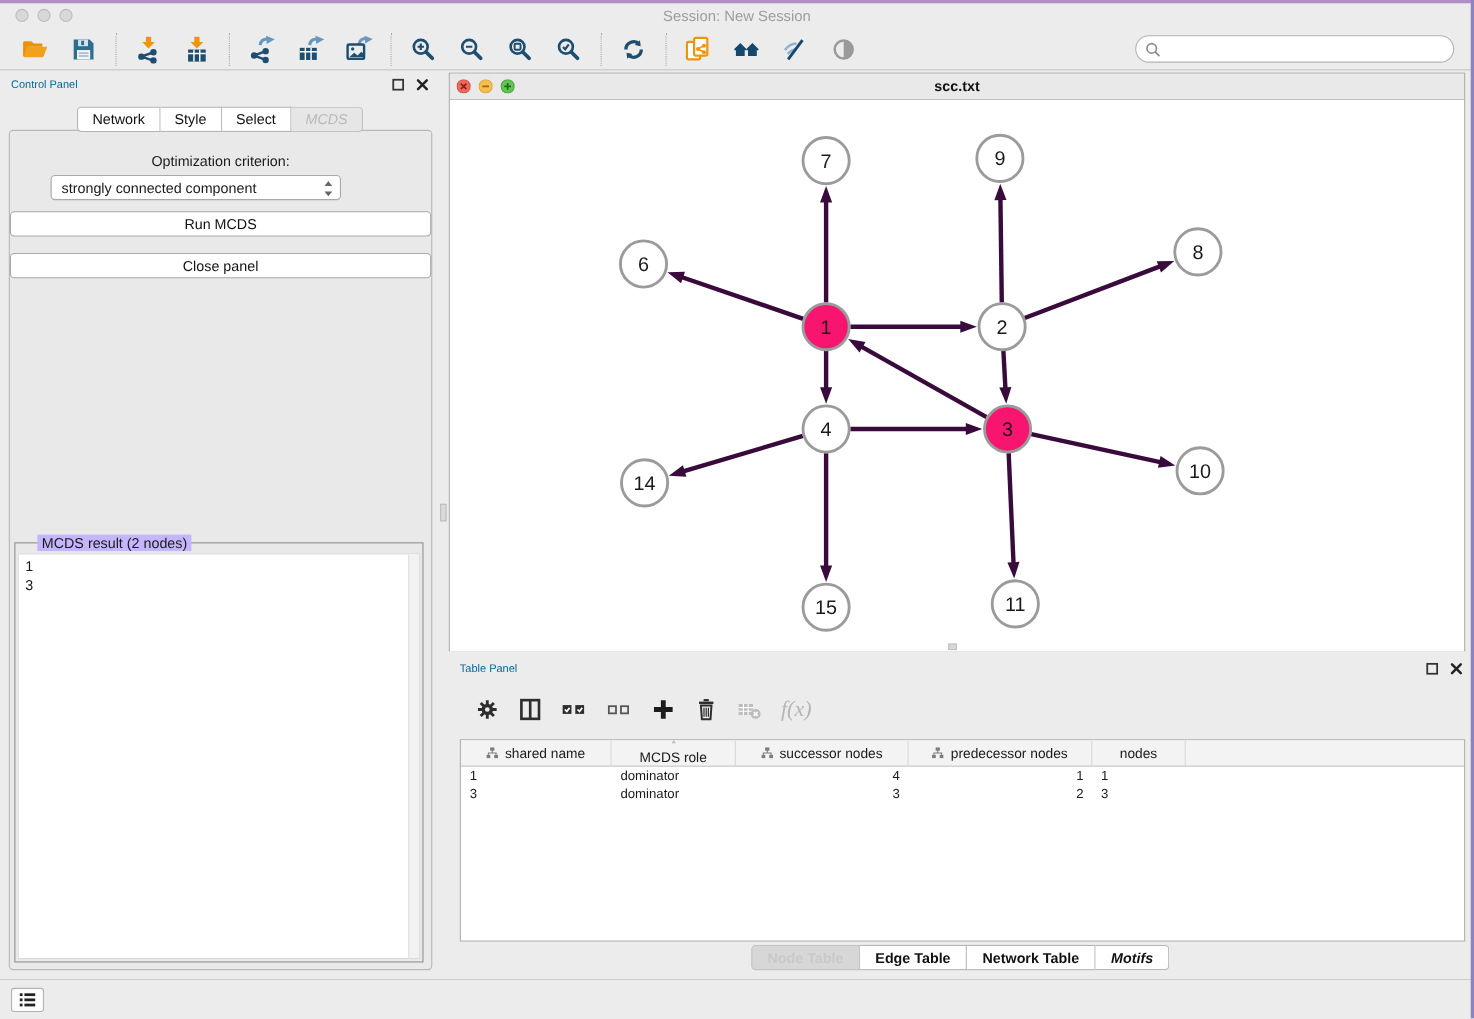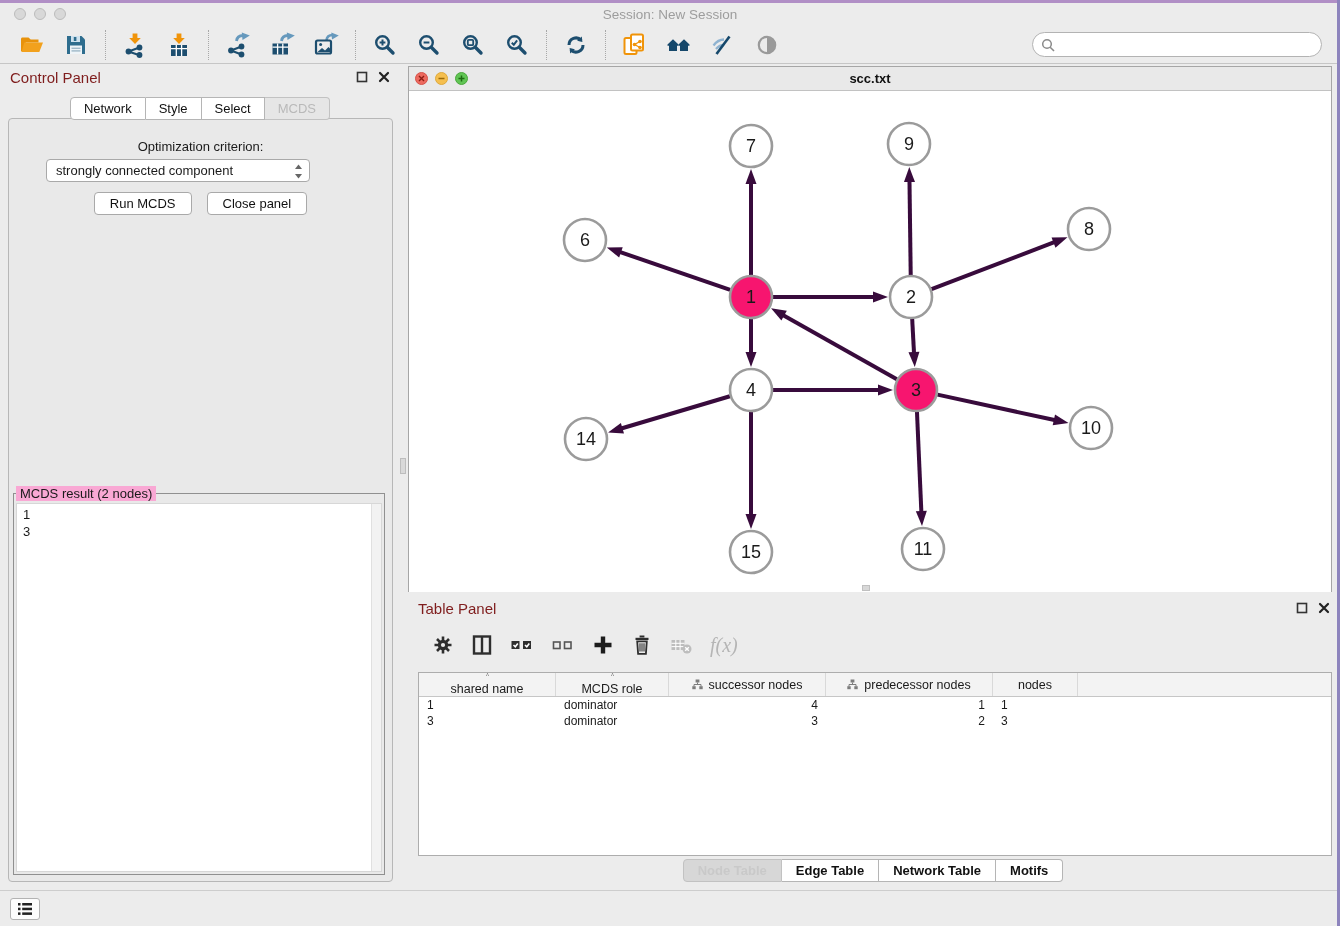--- a/index.html
+++ b/index.html
@@ -22,42 +22,42 @@
     border-bottom:1px solid #c6c6c6; display:flex; align-items:center; padding:0 10px; }
   .tbtn { width:26px; height:26px; margin:0 9px; display:flex; align-items:center; justify-content:center; flex:0 0 auto; }
   .tsep { width:1px; height:30px; margin:0 7px; border-left:1px dotted #a8a8a8; flex:0 0 auto; }
   .searchbox { margin-left:auto; margin-right:8px; width:290px; height:25px; background:#fff;
     border:1px solid #b3b3b3; border-radius:13px; display:flex; align-items:center; padding:0 8px; gap:5px; }
   .searchbox input { border:none; outline:none; flex:1; font-size:13px; background:transparent; font-family:inherit; }
 
   
   .control-panel { position:absolute; left:0; top:64px; width:400px; bottom:36px; }
   .panel-header { position:relative; height:26px; display:flex; align-items:center; padding:0 10px; }
-  .panel-header .ph-title { font-size:15px; color:#7f1d1d; }
+  .panel-header .ph-title { font-size:10px; color:#0369a1; }
   .ph-icons { margin-left:auto; display:flex; gap:10px; align-items:center; }
   .cp-tabs { position:absolute; left:0; right:0; top:33px; display:flex; justify-content:center; z-index:2; }
   .seg { background:#fff; border:1px solid #b5b5b5; border-left-width:0; padding:3px 13px;
     font-size:13px; line-height:15px; color:#111;text-align:center; }
   .seg:first-child { border-left-width:1px; border-radius:4px 0 0 4px; }
-  .seg:last-child { border-radius:0 4px 4px 0; }
+  .seg:last-child { border-radius:0 4px 4px 0;font-style:italic; }
   .seg.seg-active { background:#e6e6e6; color:#b9b9b9; border-color:#c2c2c2; }
   .cp-tabs-bold .seg { font-weight:700; padding:3px 14px; }
   .cp-tabs-bold .seg.seg-active { background:#d7d7d7; color:#c9c9c9; }
   .cp-content { position:absolute; left:8px; right:7px; top:54px; bottom:8px;
     background:#e9e9e9; border:1px solid #b7b7b7; border-radius:4px; }
   .opt-label { position:absolute; top:20px; left:0; right:0; text-align:center; font-size:13px; }
   .crit-select { position:absolute; top:40px; left:37px; width:264px; height:23px; background:#fff;
     border:1px solid #a9a9a9; border-radius:4px; font-size:13px; display:flex; align-items:center;
     padding:0 22px 0 9px; }
   .crit-select .stepper { position:absolute; right:6px; top:4px; }
-  .cp-buttons { position:absolute; top:73px; left:0; right:0; display:flex; justify-content:center; gap:15px; }
+  .cp-buttons { position:absolute; top:73px; left:0; right:0; display:flex; justify-content:center; gap:15px;flex-direction:column; }
   .mac-btn { background:#fff; border:1px solid #a9a9a9; border-radius:4px; font-size:13px;
     font-family:inherit; padding:3px 15px; height:23px; line-height:15px; color:#111; }
   .group-box { position:absolute; left:4px; right:7px; top:374px; bottom:6px; border:1px solid #909090; }
-  .group-box .legend { position:absolute; top:-8px; left:2px; background:#f9a8d4; padding:0 4px; font-size:13px; }
+  .group-box .legend { position:absolute; top:-8px; left:20px; background:#c4b5fd; padding:0 4px; font-size:13px; }
   .result-text { position:absolute; left:2px; right:2px; top:9px; bottom:2px; background:#fff;
     border:1px solid #d7d7d7; font-size:13px; padding:2px 0 0 6px; }
   .result-scroll { position:absolute; right:0; top:0; bottom:0; width:10px; background:#f2f2f2; border-left:1px solid #e0e0e0; }
   .result-line { height:17px; line-height:17px; }
 
   .vsplit { position:absolute; left:400px; top:64px; width:6px; bottom:36px; }
   .vsplit .grip { position:absolute; left:0; top:394px; width:6px; height:16px; background:#d9d9d9; border:1px solid #bdbdbd; }
 
   
   .net-window { position:absolute; left:408px; top:66px; width:924px; height:526px;
@@ -439,21 +439,21 @@
             <path d="M1.5 9.3h13M1.5 12.6h13M5.8 6v10M10.1 6v10"></path>
           </g>
           <circle cx="17" cy="15" r="4.5" fill="#bdbdbd"></circle>
           <path d="M15.2 13.2l3.6 3.6M18.8 13.2l-3.6 3.6" stroke="#fff" stroke-width="1.4"></path>
         </svg>
       </span>
     <span class="ticon fx">f(x)</span>
   </div>
   <div class="tbl">
     <div class="tbl-head" id="tbl-head">
-        <div class="th" style="width: 137px; flex-direction: column;">
+        <div class="th" style="width: 137px;">
           <svg width="11" height="11" viewBox="0 0 11 11">
             <g fill="#7c7c7c">
               <rect x="3.6" y="0.5" width="3.8" height="3"></rect>
               <rect x="0.3" y="7.2" width="3.4" height="3"></rect>
               <rect x="7.3" y="7.2" width="3.4" height="3"></rect>
             </g>
             <path d="M5.5 3.5v2M2 7.2V5.5h7v1.7" stroke="#7c7c7c" fill="none"></path>
           </svg>
           <span>shared name</span>
         </div>

